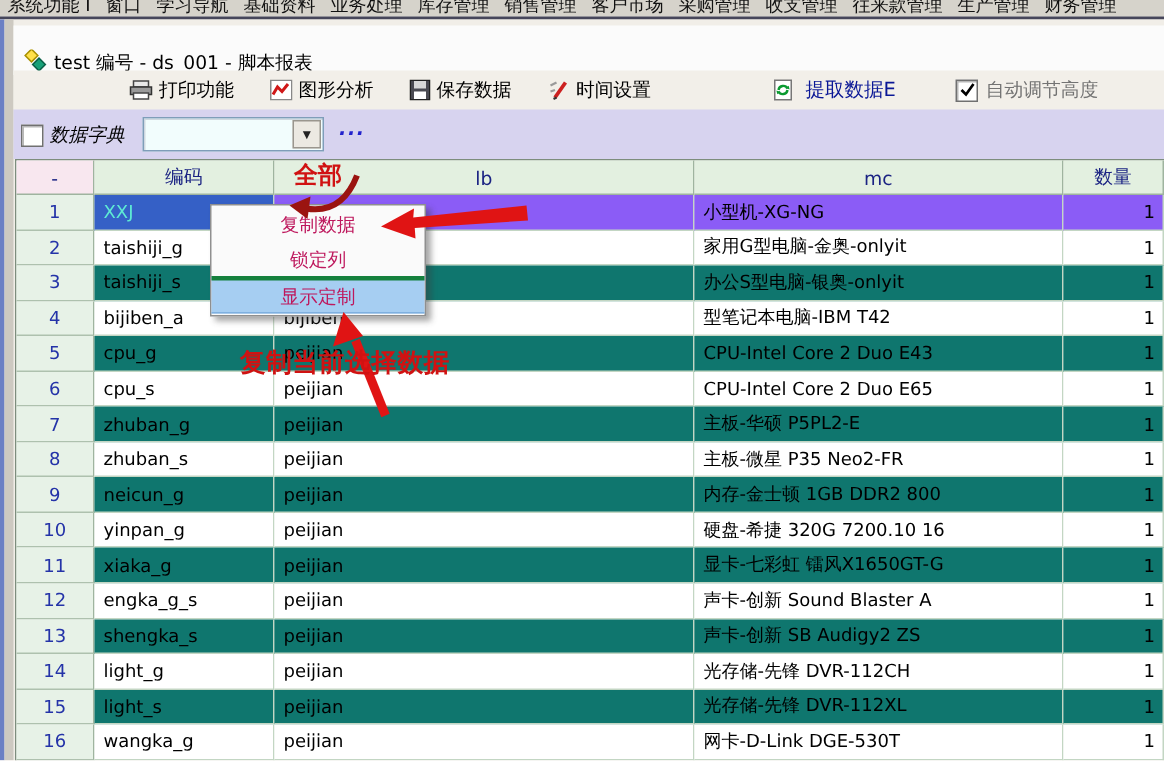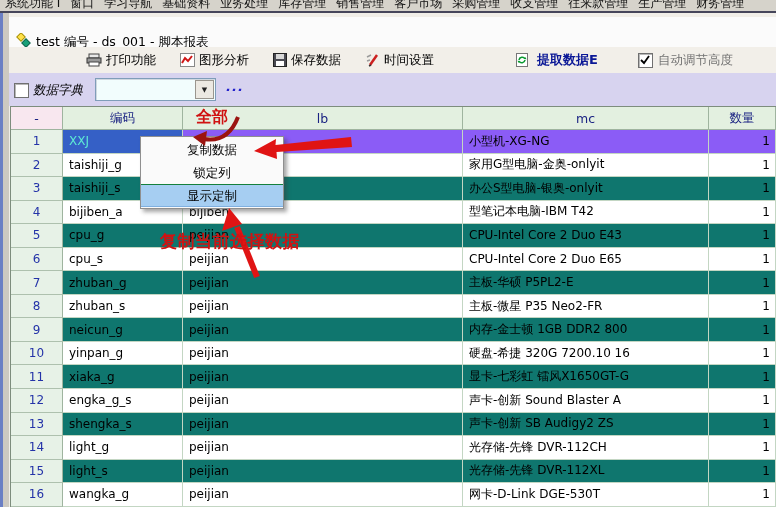--- a/index.html
+++ b/index.html
@@ -18,21 +18,21 @@
   .edge-gray{position:absolute;left:3px;top:0;width:6px;height:100%;background:#cdc9c1;}
 
   .titlebar{position:absolute;left:9px;top:4px;width:767px;height:33px;background:#fbfbfb;}
   .title-icon{position:absolute;left:7px;top:16px;}
   .title-text{position:absolute;left:27px;top:17px;font-size:12.5px;color:#000;}
 
   .toolbar{position:absolute;left:9px;top:34px;width:767px;height:26px;background:#f2efe9;}
   .tb-left{position:absolute;left:77px;top:0;height:26px;display:flex;align-items:center;gap:24px;}
   .tb-btn{display:flex;align-items:center;gap:4px;font-size:12.5px;color:#000;cursor:default;}
   .tb-right{position:absolute;left:506px;top:0;height:26px;display:flex;align-items:center;}
-  .extract-label{color:#0a1796;font-weight:bold;font-size:13px;margin-left:4px;}
+  .extract-label{color:#0a1796;font-weight:normal;font-size:13px;margin-left:4px;}
   .chk{width:13px;height:13px;background:#fff;border:1px solid #707070;box-shadow:inset 1px 1px 0 #b8b8b8;
        display:flex;align-items:center;justify-content:center;}
   .auto-label{font-size:12.5px;color:#737373;margin-left:5px;}
 
   .filterbar{position:absolute;left:9px;top:60px;width:767px;height:33px;background:#d7d3ef;font-style:italic;}
   .f-chk{position:absolute;left:5px;top:10px;}
   .f-label{position:absolute;left:24px;top:9px;font-size:12.5px;color:#000;}
   .combo{position:absolute;left:86px;top:5px;width:119px;height:21px;background:#f2fdfd;
          border:1px solid #7f9db9;box-shadow:inset 1px 1px 0 #cfd8e0;}
   .combo-btn{position:absolute;right:1px;top:1px;width:17px;height:17px;background:#ece9e2;
@@ -52,22 +52,22 @@
   .cell{display:flex;align-items:center;border-right:1px solid #c3d6c3;border-bottom:1px solid #c3d6c3;
         background:#fff;color:#000;overflow:hidden;white-space:nowrap;}
   .c-num{justify-content:center;background:#e7f2e7;color:#2433a8;
          border-right:1px solid #9fb49f;border-bottom:1px solid #aec1ae;}
   .c-text{padding-left:6px;}
   .c-qty{justify-content:flex-end;padding-right:5px;}
 
   
   .ctx{position:absolute;left:140px;top:136px;width:142px;background:#fafafa;
        border:1px solid #8f8f8f;box-shadow:3px 3px 4px rgba(60,60,60,.45);z-index:40;padding:1px 0;}
-  .ctx-item{height:23px;line-height:23px;text-align:center;font-size:12.5px;color:#000000;}
-  .ctx-item.hl{background:#a6cef2;border-top:1px solid #15803d;border-bottom:1px solid #7fb0e0;
+  .ctx-item{height:23px;line-height:23px;text-align:center;font-size:12.5px;color:#be185d;}
+  .ctx-item.hl{background:#a6cef2;border-top:3px solid #15803d;border-bottom:1px solid #7fb0e0;
                height:21px;line-height:21px;}
 
   
   .ann{position:absolute;z-index:60;font-weight:bold;color:#d01212;white-space:nowrap;}
   .ann-all{left:196px;top:107px;font-size:16px;}
   .ann-copy{left:160px;top:230px;font-size:17px;letter-spacing:0.5px;}
   .arrows{position:absolute;left:0;top:0;z-index:55;pointer-events:none;}
 </style>
 </head>
 <body>

